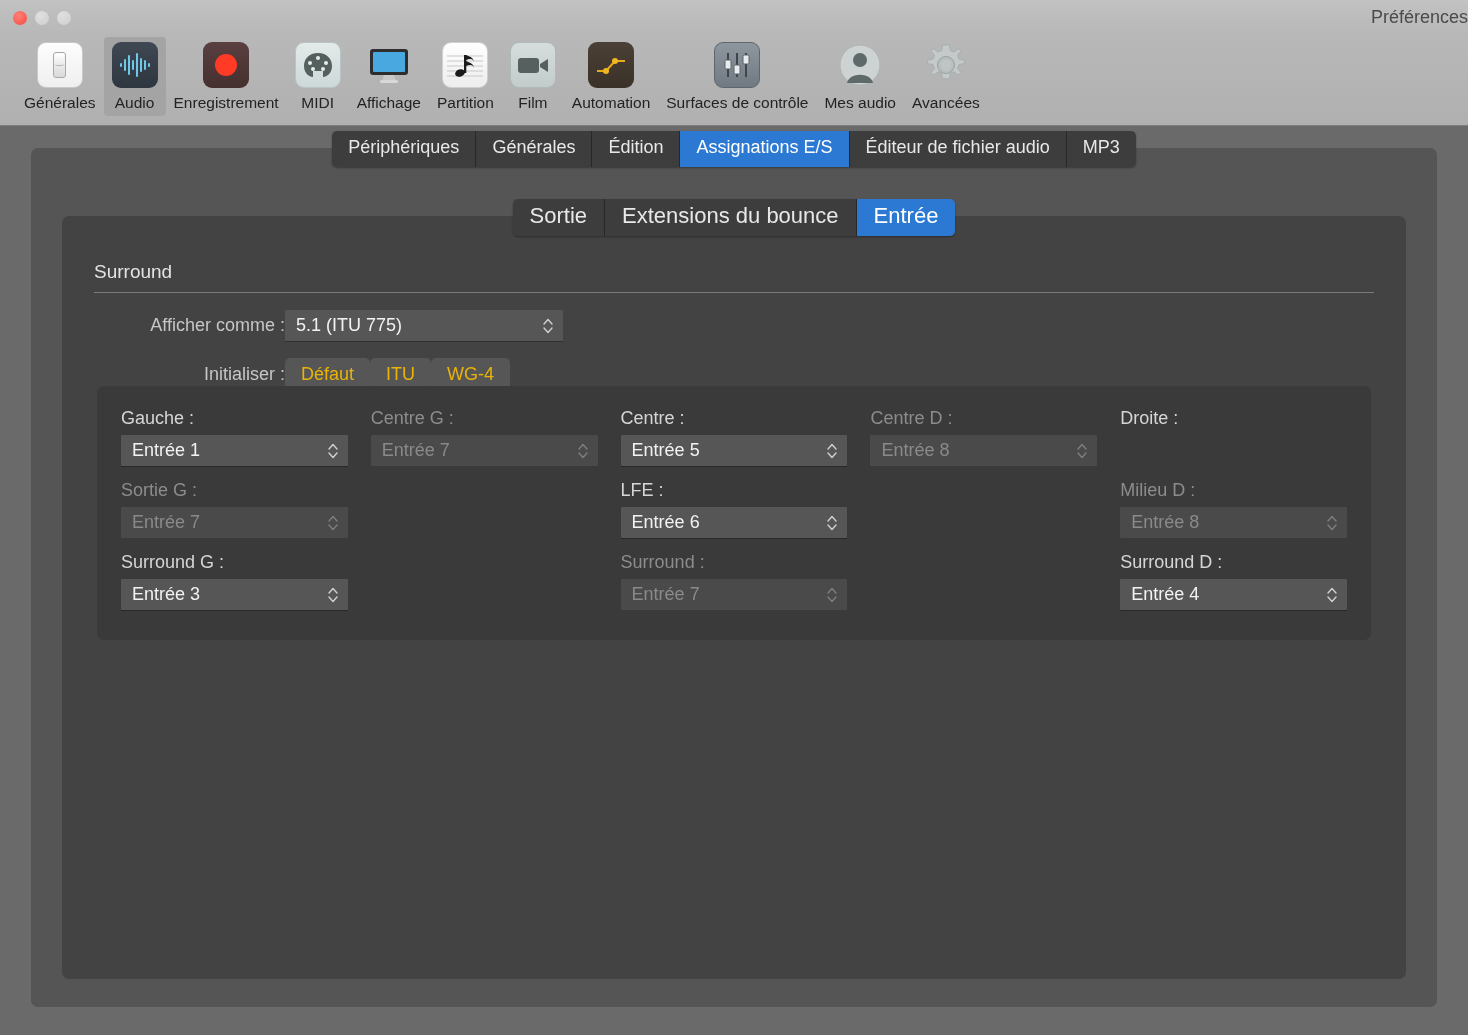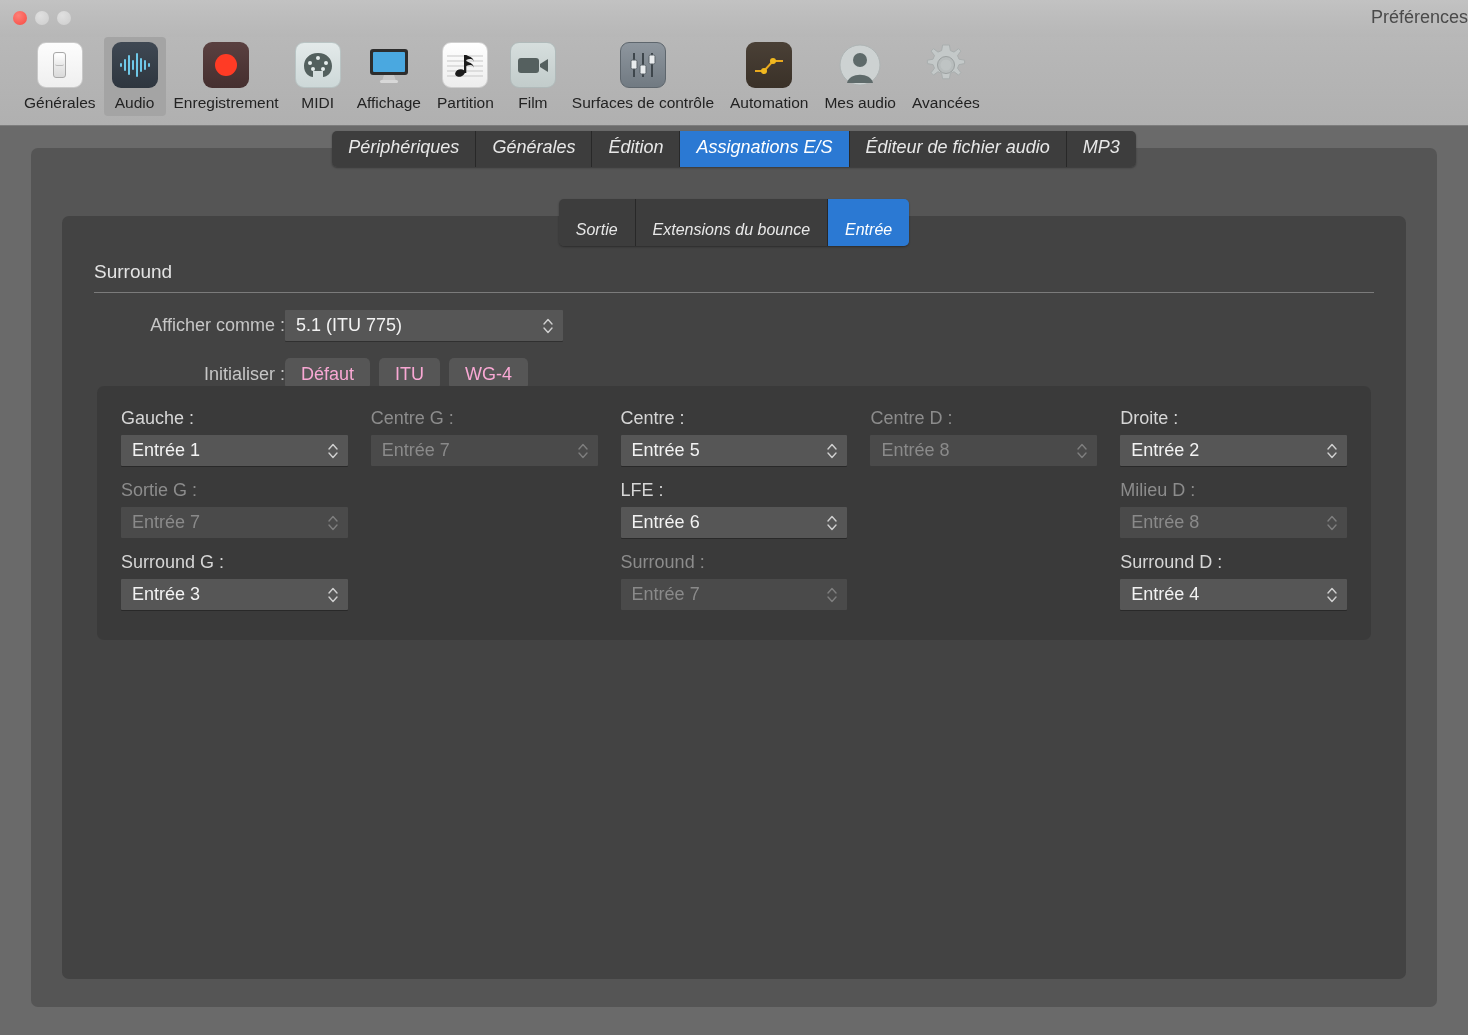--- a/index.html
+++ b/index.html
@@ -135,21 +135,20 @@
     position: absolute;
     top: -17px; left: 0; right: 0;
     display: flex;
     justify-content: center;
   }
   .seg-group {
     display: flex;
     border-radius: 5px;
     overflow: hidden;
     box-shadow: 0 1px 2px rgba(0,0,0,.35);
-    font-style: italic;
   }
   .seg {
     background: #3d3d3d;
     color: #e8e8e8;
     font-size: 18px;
     padding: 6px 16px 8px 16px;
     border-right: 1px solid #282828;
     line-height: 1.2;
     white-space: nowrap;
     cursor: default;
@@ -166,22 +165,22 @@
   }
   .tabbar-sub {
     position: absolute;
     top: -17px; left: 0; right: 0;
     display: flex;
     justify-content: center;
   }
   .seg-sub {
     background: #3d3d3d;
     color: #e8e8e8;
-    font-size: 16px;
-    padding: 22px 17px 7px 17px;
+    font-size: 22px;
+    padding: 4px 17px 7px 17px;
     border-right: 1px solid #282828;
     white-space: nowrap;
     cursor: default;
   }
   .seg-sub:last-child { border-right: none; text-align: right; }
   .seg-sub.active { background: #2b79d3; color: #ffffff; }
 
   
   .section {
     position: absolute;
@@ -244,23 +243,22 @@
   .popup.disabled .arrows svg { stroke: #7e7e7e; }
 
   .btn {
     background: #565656;
     border-radius: 5px;
     height: 32px;
     display: inline-flex;
     align-items: center;
     justify-content: center;
     padding: 0 16px;
-    color: #f9a8d4;
+    color: #eab308;
     font-size: 18px;
-    margin-right: 9px;
     box-shadow: 0 1px 0 rgba(0,0,0,.28);
     cursor: default;
     white-space: nowrap;
   }
 
   
   .grid-box {
     position: absolute;
     left: 35px; right: 35px; top: 170px;
     background: #3a3a3a;
@@ -384,47 +382,47 @@
       <span class="tb-icon ic-film">
         <svg width="34" height="22" viewBox="0 0 34 22">
           <rect x="2" y="4" width="21" height="15" rx="3" fill="#55605f"></rect>
           <path d="M24 10 L32 5 L32 18 L24 13 Z" fill="#55605f"></path>
         </svg>
       </span>
       <span class="tb-label">Film</span>
     </div>
 
     <div class="tb-item">
+      <span class="tb-icon ic-automation">
+        <svg width="34" height="24" viewBox="0 0 34 24">
+          <polyline points="3,18 12,18 21,8 31,8" fill="none" stroke="#e8a91f" stroke-width="2"></polyline>
+          <circle cx="12" cy="18" r="3" fill="#f0b81f"></circle>
+          <circle cx="21" cy="8" r="3" fill="#f0b81f"></circle>
+        </svg>
+      </span>
+      <span class="tb-label">Automation</span>
+    </div>
+
+    <div class="tb-item">
       <span class="tb-icon ic-surfaces">
         <svg width="32" height="30" viewBox="0 0 32 30">
           <g stroke="#3e464c" stroke-width="2">
             <line x1="7" y1="3" x2="7" y2="27"></line>
             <line x1="16" y1="3" x2="16" y2="27"></line>
             <line x1="25" y1="3" x2="25" y2="27"></line>
           </g>
           <rect x="4" y="10" width="6" height="9" rx="1.5" fill="#e9ecee" stroke="#5a6268"></rect>
           <rect x="13" y="15" width="6" height="9" rx="1.5" fill="#e9ecee" stroke="#5a6268"></rect>
           <rect x="22" y="5" width="6" height="9" rx="1.5" fill="#e9ecee" stroke="#5a6268"></rect>
         </svg>
       </span>
       <span class="tb-label">Surfaces de contrôle</span>
     </div>
 
     <div class="tb-item">
-      <span class="tb-icon ic-automation">
-        <svg width="34" height="24" viewBox="0 0 34 24">
-          <polyline points="3,18 12,18 21,8 31,8" fill="none" stroke="#e8a91f" stroke-width="2"></polyline>
-          <circle cx="12" cy="18" r="3" fill="#f0b81f"></circle>
-          <circle cx="21" cy="8" r="3" fill="#f0b81f"></circle>
-        </svg>
-      </span>
-      <span class="tb-label">Automation</span>
-    </div>
-
-    <div class="tb-item">
       <span class="tb-icon ic-myinfo">
         <svg width="44" height="44" viewBox="0 0 44 44">
           <circle cx="22" cy="22" r="20" fill="#cdd2d2" stroke="#aeb4b4"></circle>
           <circle cx="22" cy="17" r="7" fill="#5e6a6a"></circle>
           <path d="M9 40 C11 29 33 29 35 40 Z" fill="#5e6a6a"></path>
         </svg>
       </span>
       <span class="tb-label">Mes audio</span>
     </div>
 
@@ -542,29 +540,20 @@
                   <svg width="12" height="19" viewBox="0 0 12 19" fill="none" stroke="#7e7e7e" stroke-width="1.4" stroke-linecap="round" stroke-linejoin="round">
                       <polyline points="2,7.5 6,3 10,7.5"></polyline>
                       <polyline points="2,11.5 6,16 10,11.5"></polyline>
                     </svg>
                 </span>
               </div>
             </div>
 
             <div class="cell">
               <div class="cell-label">Droite :</div>
-              <div class="popup cellpopup">
-                <span>Entrée 2</span>
-                <span class="arrows">
-                  <svg width="12" height="19" viewBox="0 0 12 19" fill="none" stroke="#cfcfcf" stroke-width="1.4" stroke-linecap="round" stroke-linejoin="round">
-                      <polyline points="2,7.5 6,3 10,7.5"></polyline>
-                      <polyline points="2,11.5 6,16 10,11.5"></polyline>
-                    </svg>
-                </span>
-              </div>
             </div>
 
             <div class="cell">
               <div class="cell-label dim">Sortie G :</div>
               <div class="popup cellpopup disabled">
                 <span>Entrée 7</span>
                 <span class="arrows">
                   <svg width="12" height="19" viewBox="0 0 12 19" fill="none" stroke="#7e7e7e" stroke-width="1.4" stroke-linecap="round" stroke-linejoin="round">
                       <polyline points="2,7.5 6,3 10,7.5"></polyline>
                       <polyline points="2,11.5 6,16 10,11.5"></polyline>

